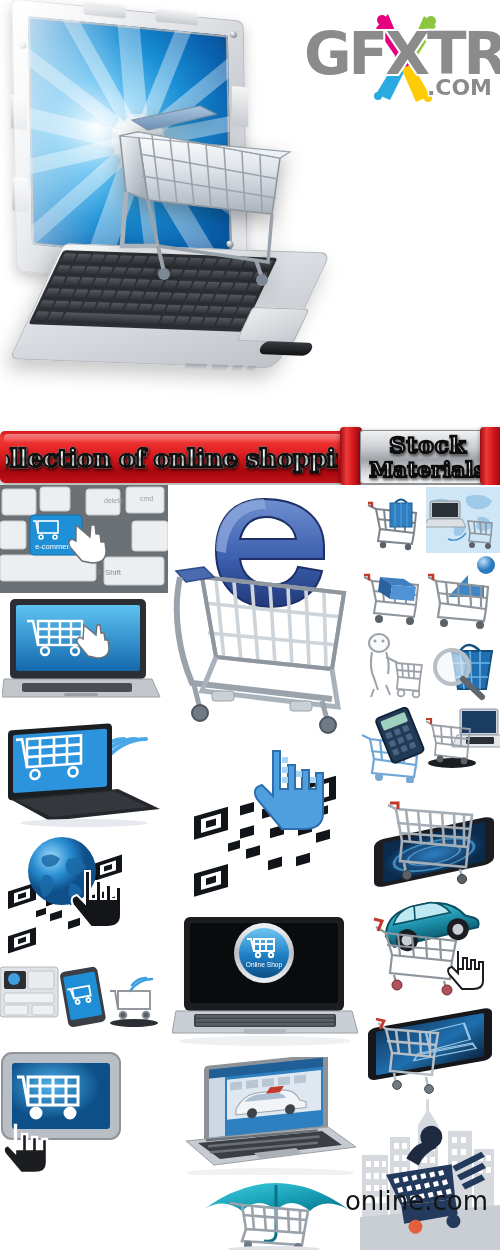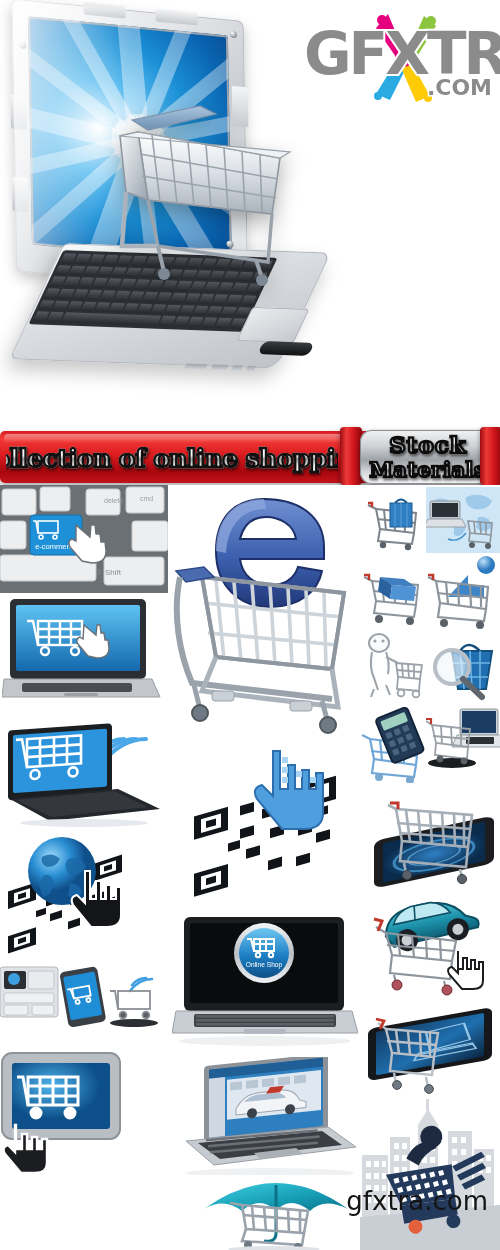--- a/index.html
+++ b/index.html
@@ -169,21 +169,21 @@
     position:absolute; top:2px; width:22px; height:58px;
     background:linear-gradient(90deg,#9c0c12,#ee3a38 30%,#d4181e 60%,#8e060c);
     border-radius:4px;
     box-shadow:0 2px 5px rgba(0,0,0,.4);
   }
   .cap-left{ left:340px; }
   .cap-right{ right:-2px; }
   .stock-plate{
     position:absolute; left:360px; top:5px; width:136px; height:54px;
     background:linear-gradient(180deg,#f2f3f4 0%,#cfd2d6 30%,#9ea3a9 55%,#d9dcdf 80%,#f4f5f6 100%);
-    border-radius:12px;
+    border-radius:4px;
     box-shadow: inset 0 0 0 1px #8b9096, 0 2px 5px rgba(0,0,0,.35);
     display:flex; flex-direction:column; align-items:center; justify-content:center;
     overflow:hidden;
   }
   .stock-line{
     font-family:"DejaVu Serif", serif;
     font-weight:bold;
     white-space:nowrap;
     background: linear-gradient(180deg,#ffffff 0%,#fafafa 42%,#8f8f8f 54%,#efefef 76%,#ffffff 100%);
     -webkit-background-clip:text; background-clip:text;
@@ -1227,16 +1227,16 @@
             <g fill="#243a5c">
               <path d="M96 76 L128 70 L130 76 L98 82 Z"></path>
               <path d="M98 86 L126 81 L128 87 L100 92 Z"></path>
               <path d="M100 96 L122 92 L124 98 L102 102 Z"></path>
             </g>
           </g>
         </svg>
       </div>
     </div>
 
-    <div class="wm-right">gfxtra.com</div>
+    <div class="wm-right">online.com</div>
   </div>
 
 </div>
 
 </body></html>

